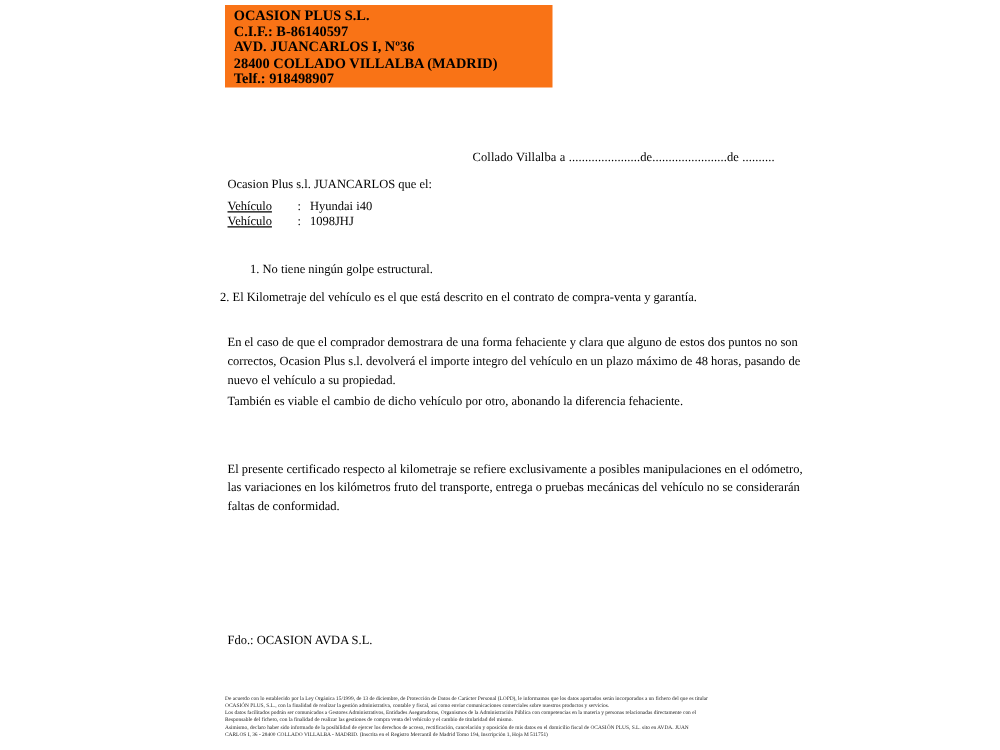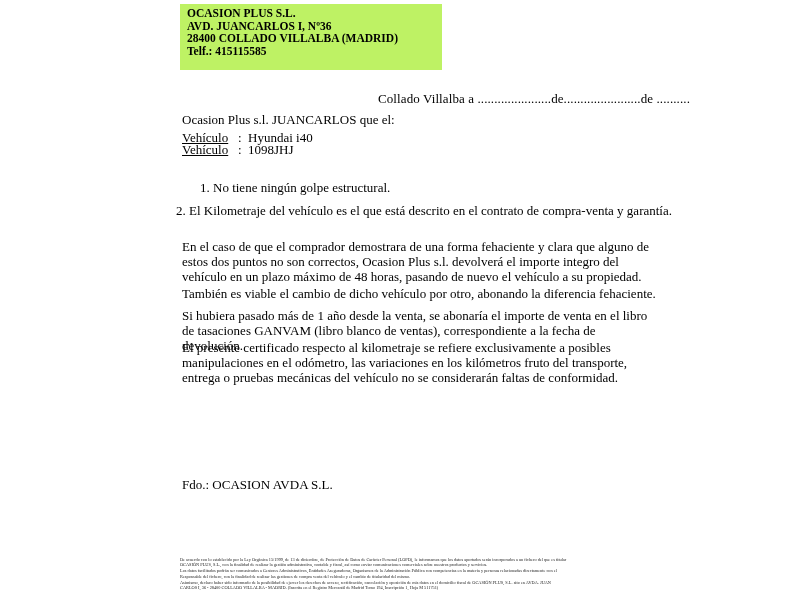--- a/index.html
+++ b/index.html
@@ -3,30 +3,30 @@
 <meta charset="utf-8">
 <style>
   * { margin: 0; padding: 0; box-sizing: border-box; }
   html, body { width: 800px; height: 600px; background: #ffffff; overflow: hidden; }
   body { font-family: "Liberation Serif", "DejaVu Serif", serif; color: #000; position: relative; }
 
   .page { position: absolute; left: 0; top: 0; width: 800px; height: 600px; background: #fff; }
 
   .company-header {
     position: absolute; left: 180px; top: 4px; width: 262px; height: 66px;
-    background: #bef264; padding: 3px 0 0 7px;
+    background: #f97316; padding: 3px 0 0 7px;
     font-weight: bold; font-size: 11.5px; line-height: 12.6px;
   }
 
   .date-line {
     position: absolute; left: 378px; top: 91px;
     font-size: 11.5px; letter-spacing: 0.1px; white-space: nowrap;
   }
 
-  .body-text { font-size: 13px; line-height: 15px; }
+  .body-text { font-size: 10px; line-height: 15px; margin-top: 28px; }
 
   .certifica { position: absolute; left: 182px; top: 112px; }
   .row-vehicle { position: absolute; left: 182px; top: 130px; }
   .row-plate   { position: absolute; left: 182px; top: 142px; }
   .row-label { display: inline-block; width: 56px; }
   .row-label span { text-decoration: underline; }
   .row-sep { display: inline-block; width: 10px; }
 
   .point-1 { position: absolute; left: 200px; top: 180px; width: 480px; }
   .point-2 { position: absolute; left: 176px; top: 203px; width: 500px; }
@@ -45,43 +45,43 @@
     color: #222;
   }
 </style>
 </head>
 <body>
 
 <div class="page">
 
   <div class="company-header">
     <div>OCASION PLUS S.L.</div>
+    <div>C.I.F.: B-86140597</div>
     <div>AVD. JUANCARLOS I, Nº36</div>
     <div>28400 COLLADO VILLALBA (MADRID)</div>
-    <div>Telf.: 415115585</div>
+    <div>Telf.: 918498907</div>
   </div>
 
   <div class="date-line body-text">Collado Villalba a ......................de.......................de ..........</div>
 
   <div class="certifica body-text">Ocasion Plus s.l. JUANCARLOS que el:</div>
 
   <div class="row-vehicle body-text">
     <span class="row-label"><span>Vehículo</span></span><span class="row-sep">:</span><span>Hyundai i40</span>
   </div>
 
   <div class="row-plate body-text">
     <span class="row-label"><span>Vehículo</span></span><span class="row-sep">:</span><span>1098JHJ</span>
   </div>
 
   <div class="point-1 body-text">1. No tiene ningún golpe estructural.</div>
   <div class="point-2 body-text">2. El Kilometraje del vehículo es el que está descrito en el contrato de compra-venta y garantía.</div>
 
   <div class="para-1 body-text">En el caso de que el comprador demostrara de una forma fehaciente y clara que alguno de estos dos puntos no son correctos, Ocasion Plus s.l. devolverá el importe integro del vehículo en un plazo máximo de 48 horas, pasando de nuevo el vehículo a su propiedad.</div>
   <div class="para-2 body-text">También es viable el cambio de dicho vehículo por otro, abonando la diferencia fehaciente.</div>
-  <div class="para-3 body-text">Si hubiera pasado más de 1 año desde la venta, se abonaría el importe de venta en el libro de tasaciones GANVAM (libro blanco de ventas), correspondiente a la fecha de devolución.</div>
   <div class="para-4 body-text">El presente certificado respecto al kilometraje se refiere exclusivamente a posibles manipulaciones en el odómetro, las variaciones en los kilómetros fruto del transporte, entrega o pruebas mecánicas del vehículo no se considerarán faltas de conformidad.</div>
 
   <div class="signature body-text">Fdo.: OCASION AVDA S.L.</div>
 
   <div class="fine-print">
     <div>De acuerdo con lo establecido por la Ley Orgánica 15/1999, de 13 de diciembre, de Protección de Datos de Carácter Personal (LOPD), le informamos que los datos aportados serán incorporados a un fichero del que es titular</div>
     <div>OCASIÓN PLUS, S.L., con la finalidad de realizar la gestión administrativa, contable y fiscal, así como enviar comunicaciones comerciales sobre nuestros productos y servicios.</div>
     <div>Los datos facilitados podrán ser comunicados a Gestores Administrativos, Entidades Aseguradoras, Organismos de la Administración Pública con competencias en la materia y personas relacionadas directamente con el</div>
     <div>Responsable del fichero, con la finalidad de realizar las gestiones de compra venta del vehículo y el cambio de titularidad del mismo.</div>
     <div>Asimismo, declaro haber sido informado de la posibilidad de ejercer los derechos de acceso, rectificación, cancelación y oposición de mis datos en el domicilio fiscal de OCASIÓN PLUS, S.L. sito en AVDA. JUAN</div>

